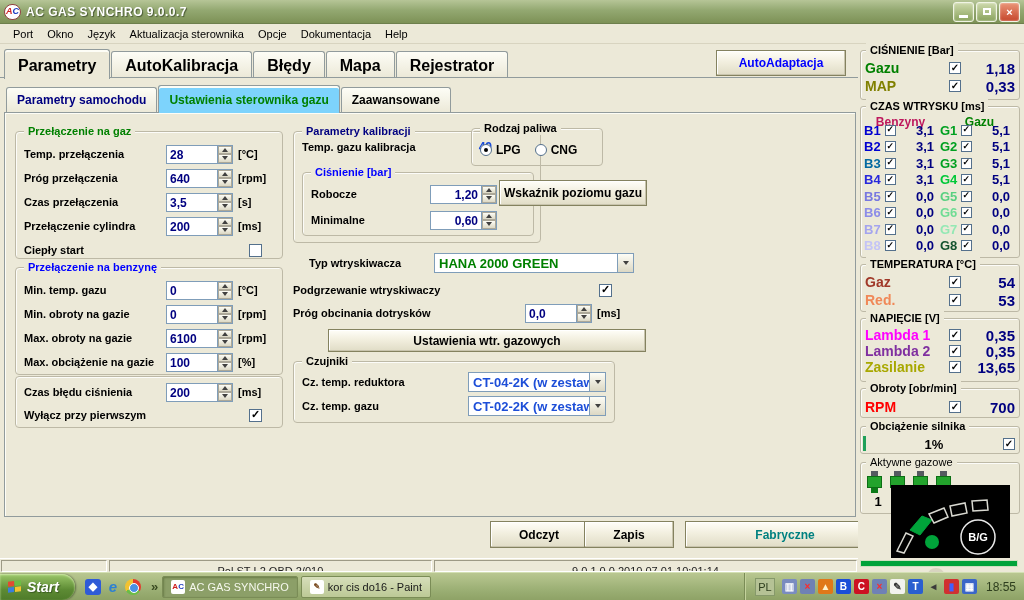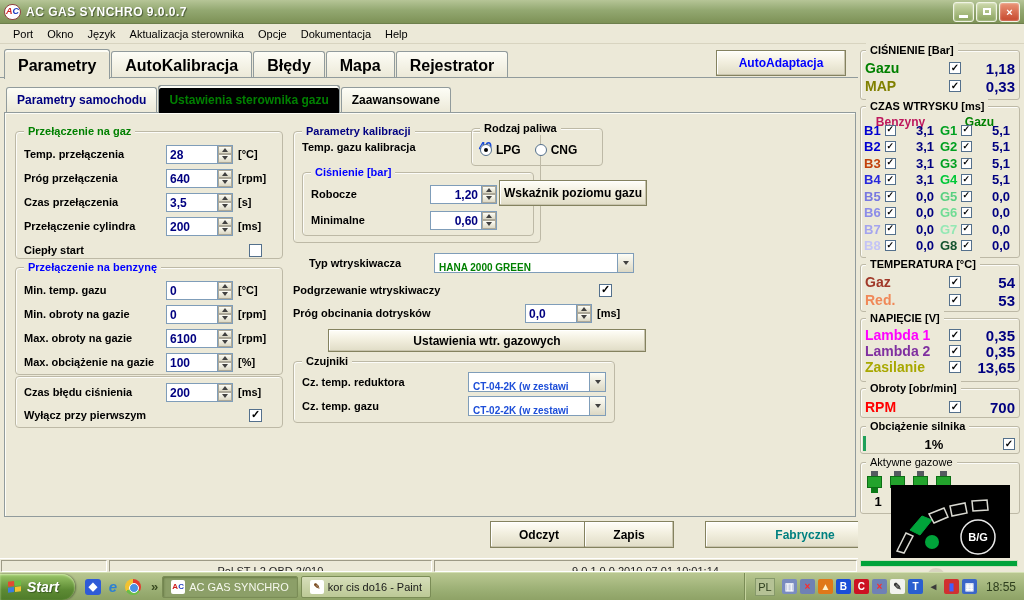--- a/index.html
+++ b/index.html
@@ -34,21 +34,21 @@
   .maintab.active { height:30px; margin-top:1px; padding-top:7px; position:relative; z-index:2; background:#ece9d8;
     box-shadow:inset 0 2px 0 #fdfdf6; }
   #autoadapt-btn { position:absolute; left:685px; top:50px; width:130px; height:26px; }
   #connector-btn { position:absolute; left:829px; top:50px; width:28px; height:27px; outline:1px dotted #888; outline-offset:-4px;
     display:flex; align-items:center; justify-content:center; }
 
   
   #subtab-strip { position:absolute; left:2px; top:84px; width:856px; height:29px; padding-left:4px; }
   .subtab { display:inline-block; height:25px; margin-top:3px; padding:5px 10px 0 10px; font-size:12px; font-weight:bold;
     background:linear-gradient(#fdfdf6,#ece9d8); border:1px solid #919b9c; border-bottom:none; border-radius:3px 3px 0 0; margin-right:1px; }
-  .subtab.active { height:28px; margin-top:0; padding-top:7px; background:#000000; box-shadow:inset 0 2px 0 #fdfdf6; position:relative; z-index:2; }
+  .subtab.active { height:28px; margin-top:0; padding-top:7px; background:#7dd3fc; box-shadow:inset 0 2px 0 #fdfdf6; position:relative; z-index:2; }
 
   
   #content { position:absolute; left:4px; top:112px; width:852px; height:405px;
     border:1px solid #919b9c; box-shadow:inset 1px 1px 0 #fdfdf6; background:#ece9d8; }
 
   .group { position:absolute; border:1px solid #bdb9a6; border-radius:4px;
     box-shadow:inset 1px 1px 0 rgba(255,255,255,.85); }
   .legend { position:absolute; top:-8px; left:8px; background:#ece9d8; padding:0 4px; font-size:11px; font-weight:bold; line-height:14px; }
 
   .frow { display:flex; align-items:center; height:24px; padding:0 8px; }
@@ -67,21 +67,21 @@
   .cb.checked::after { content:"✓"; margin-top:-1px; }
 
   .radio { width:12px; height:12px; border-radius:50%; border:1px solid #54708c; background:#fff; display:inline-block; position:relative; flex:none; }
   .radio.sel::after { content:""; position:absolute; left:3px; top:3px; width:4px; height:4px; border-radius:50%; background:#000; }
 
   .xp-button { background:linear-gradient(#fffef8,#f2efdf 45%,#e0dcc6); border:1px solid #84825f; border-radius:0;
     box-shadow:inset -1px -1px 0 #c8c4ad, inset 1px 1px 0 #fff; font-family:"Liberation Sans",sans-serif;
     font-size:12px; font-weight:bold; color:#000;margin-left:31px; }
 
   .combo { display:flex; border:1px solid #7f9db9; background:#fff; height:20px; }
-  .combo-val { flex:1; font-size:10px; font-weight:bold; padding:8px 4px; color:#000080; white-space:nowrap; overflow:hidden; }
+  .combo-val { flex:1; font-size:13px; font-weight:bold; padding:2px 4px; color:#000080; white-space:nowrap; overflow:hidden; }
   .combo-btn { width:16px; background:linear-gradient(#fdfdf6,#dcd8c4); border-left:1px solid #7f9db9; display:flex; align-items:center; justify-content:center; }
 
   
   #sidebar { position:absolute; left:858px; top:44px; width:166px; height:528px; background:#ece9d8; }
   .sgroup { position:absolute; left:2px; width:160px; border:1px solid #bdb9a6; border-radius:3px; box-shadow:inset 1px 1px 0 rgba(255,255,255,.85); }
   .sgroup .legend { left:5px; }
   .srow { display:flex; align-items:center; height:18px; padding:0 4px; }
   .slabel { font-size:14px; font-weight:bold; width:84px; white-space:nowrap; }
   .srow .cb { width:12px; height:12px; font-size:10px; }
   .sval { flex:1; text-align:right; font-size:15px; font-weight:bold; color:#000080; }
@@ -459,21 +459,21 @@
             </span>
           </span>
         </div>
       </div>
   </div>
 
 </div>
 
 <button class="xp-button" style="position:absolute; left:459px; top:521px; width:98px; height:27px;">Odczyt</button>
 <button class="xp-button" style="position:absolute; left:553px; top:521px; width:90px; height:27px;">Zapis</button>
-<button class="xp-button" style="position: absolute; left: 674px; top: 521px; width: 200px; height: 27px; color: rgb(0, 128, 128);">Fabryczne</button>
+<button class="xp-button" style="position: absolute; left: 654px; top: 521px; width: 200px; height: 27px; color: rgb(0, 128, 128);">Fabryczne</button>
 
 <div id="sidebar">
 
   <div class="sgroup" style="top:6px; height:50px;">
     <span class="legend">CIŚNIENIE [Bar]</span>
     <div id="pressure-side-rows" style="padding-top:8px;">
         <div class="srow">
           <span class="slabel" style="color: rgb(0, 128, 0);">Gazu</span>
           <span class="cb checked"></span>
           <span class="sval">1,18</span>
@@ -503,21 +503,21 @@
         </div>
         <div class="irow">
           <span class="ilab" style="color: rgb(0, 0, 208);">B2</span>
           <span class="cb checked"></span>
           <span class="ival">3,1</span>
           <span class="ilab" style="color: rgb(0, 160, 32);">G2</span>
           <span class="cb checked"></span>
           <span class="ival">5,1</span>
         </div>
         <div class="irow">
-          <span class="ilab" style="color: #c2410c;">B3</span>
+          <span class="ilab" style="color: #0369a1;">B3</span>
           <span class="cb checked"></span>
           <span class="ival">3,1</span>
           <span class="ilab" style="color: rgb(0, 160, 32);">G3</span>
           <span class="cb checked"></span>
           <span class="ival">5,1</span>
         </div>
         <div class="irow">
           <span class="ilab" style="color: rgb(40, 40, 220);">B4</span>
           <span class="cb checked"></span>
           <span class="ival">3,1</span>

